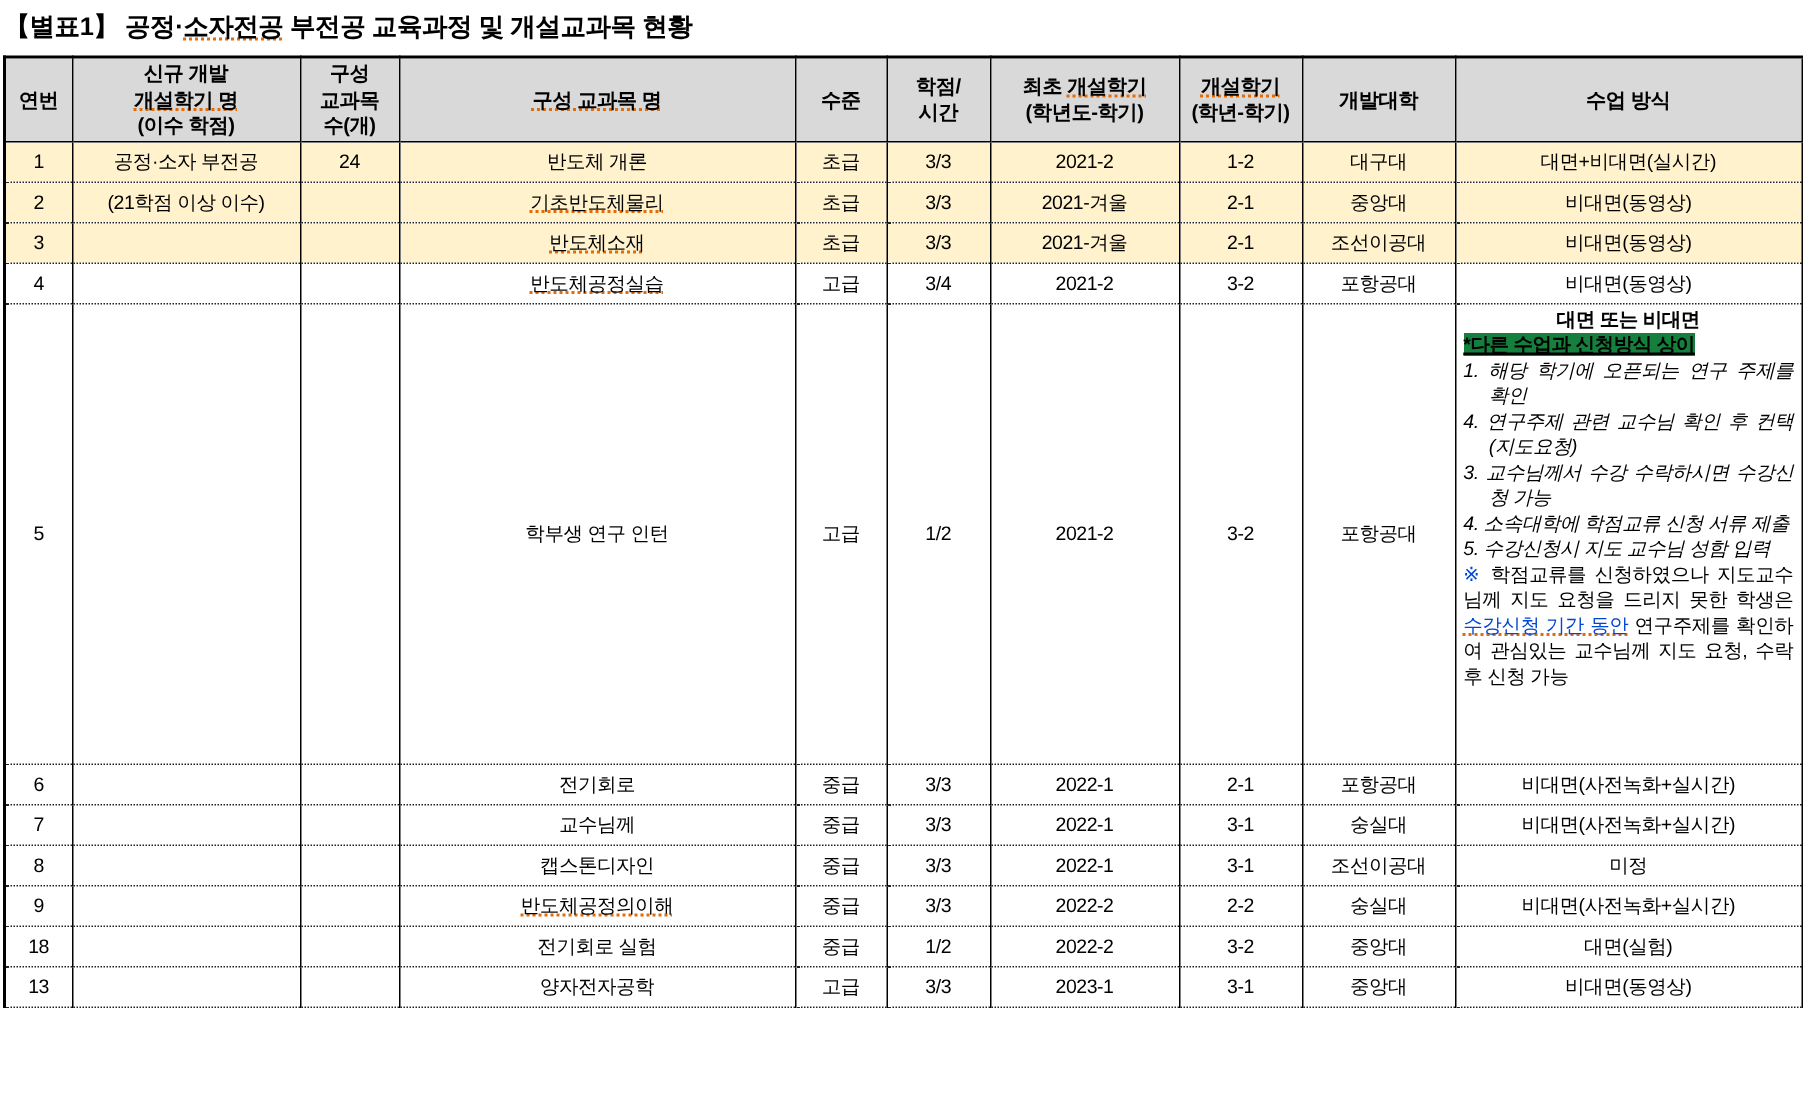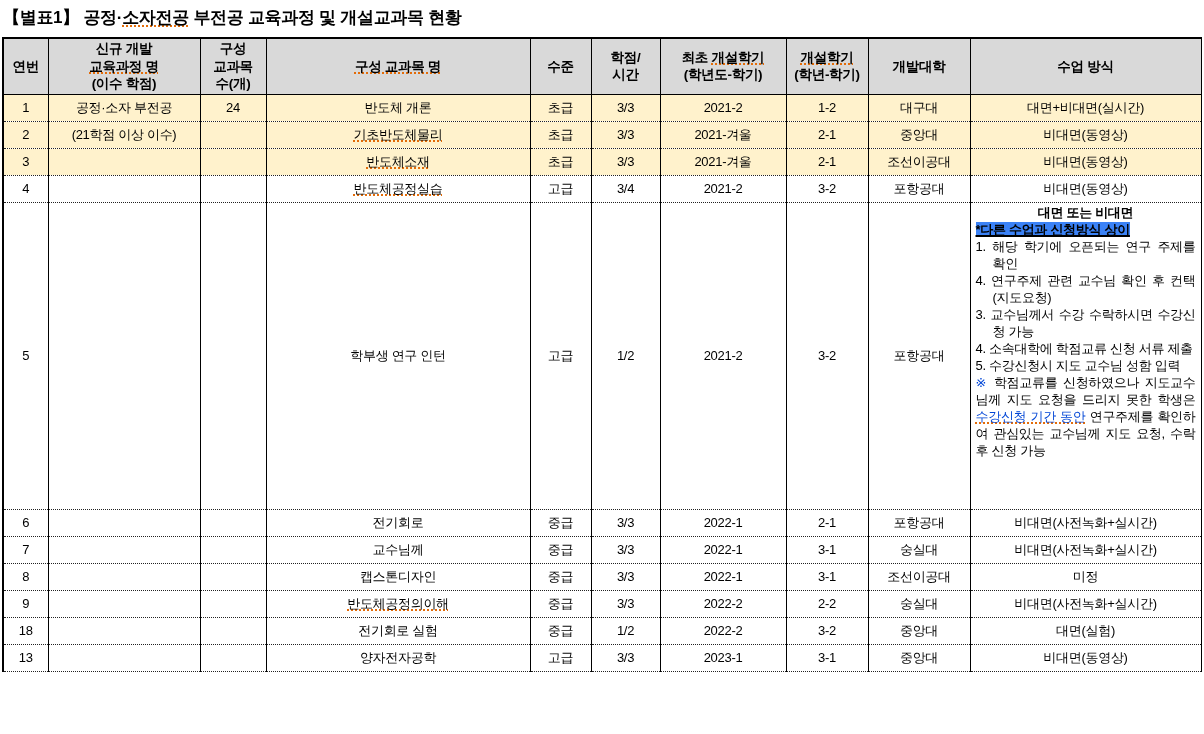--- a/index.html
+++ b/index.html
@@ -19,22 +19,22 @@
   tbody tr + tr td { border-top:1.2px dotted #222; }
   tbody tr.last td { border-bottom:1.5px dotted #222;margin-left:40px; }
   tr.yl td { background:#FFF2CC; }
 
   .sq { text-decoration-line:underline; text-decoration-style:dotted;
         text-decoration-color:#E36C09; text-decoration-thickness:2px; text-underline-offset:2px; }
 
   td.rich { vertical-align:top; text-align:justify; line-height:17px; padding:1px 5px 2px 5px; }
   .m-h1 { text-align:center; font-weight:bold; }
   .m-h2 { font-weight:bold; }
-  .m-h2 .hl { background:#3b82f6; text-decoration:underline; text-decoration-thickness:1.5px; }
-  .m-item { padding-left:17px; text-indent:-17px; }
+  .m-h2 .hl { background:#15803d; text-decoration:underline; text-decoration-thickness:1.5px; }
+  .m-item { padding-left:17px; text-indent:-17px;font-style:italic; }
   .blu { color:#0045D6; }
 </style>
 </head>
 <body>
 
 <div class="page">
 
   <div class="title"><span>【별표1】 공정·</span><span class="sq">소자전공</span><span> 부전공 교육과정 및 개설교과목 현황</span></div>
 
   <table class="tbl">
@@ -48,21 +48,21 @@
         <col style="width:126px">
         <col style="width:82px">
         <col style="width:102px">
         <col style="width:231px">
     </colgroup>
     <thead>
       <tr>
         <th>연번</th>
         <th>
           <div>신규 개발</div>
-          <div class="sq">교육과정 명</div>
+          <div class="sq">개설학기 명</div>
           <div>(이수 학점)</div>
         </th>
         <th>
           <div>구성</div>
           <div>교과목</div>
           <div>수(개)</div>
         </th>
         <th><span class="sq">구성 교과목 명</span></th>
         <th>수준</th>
         <th>

